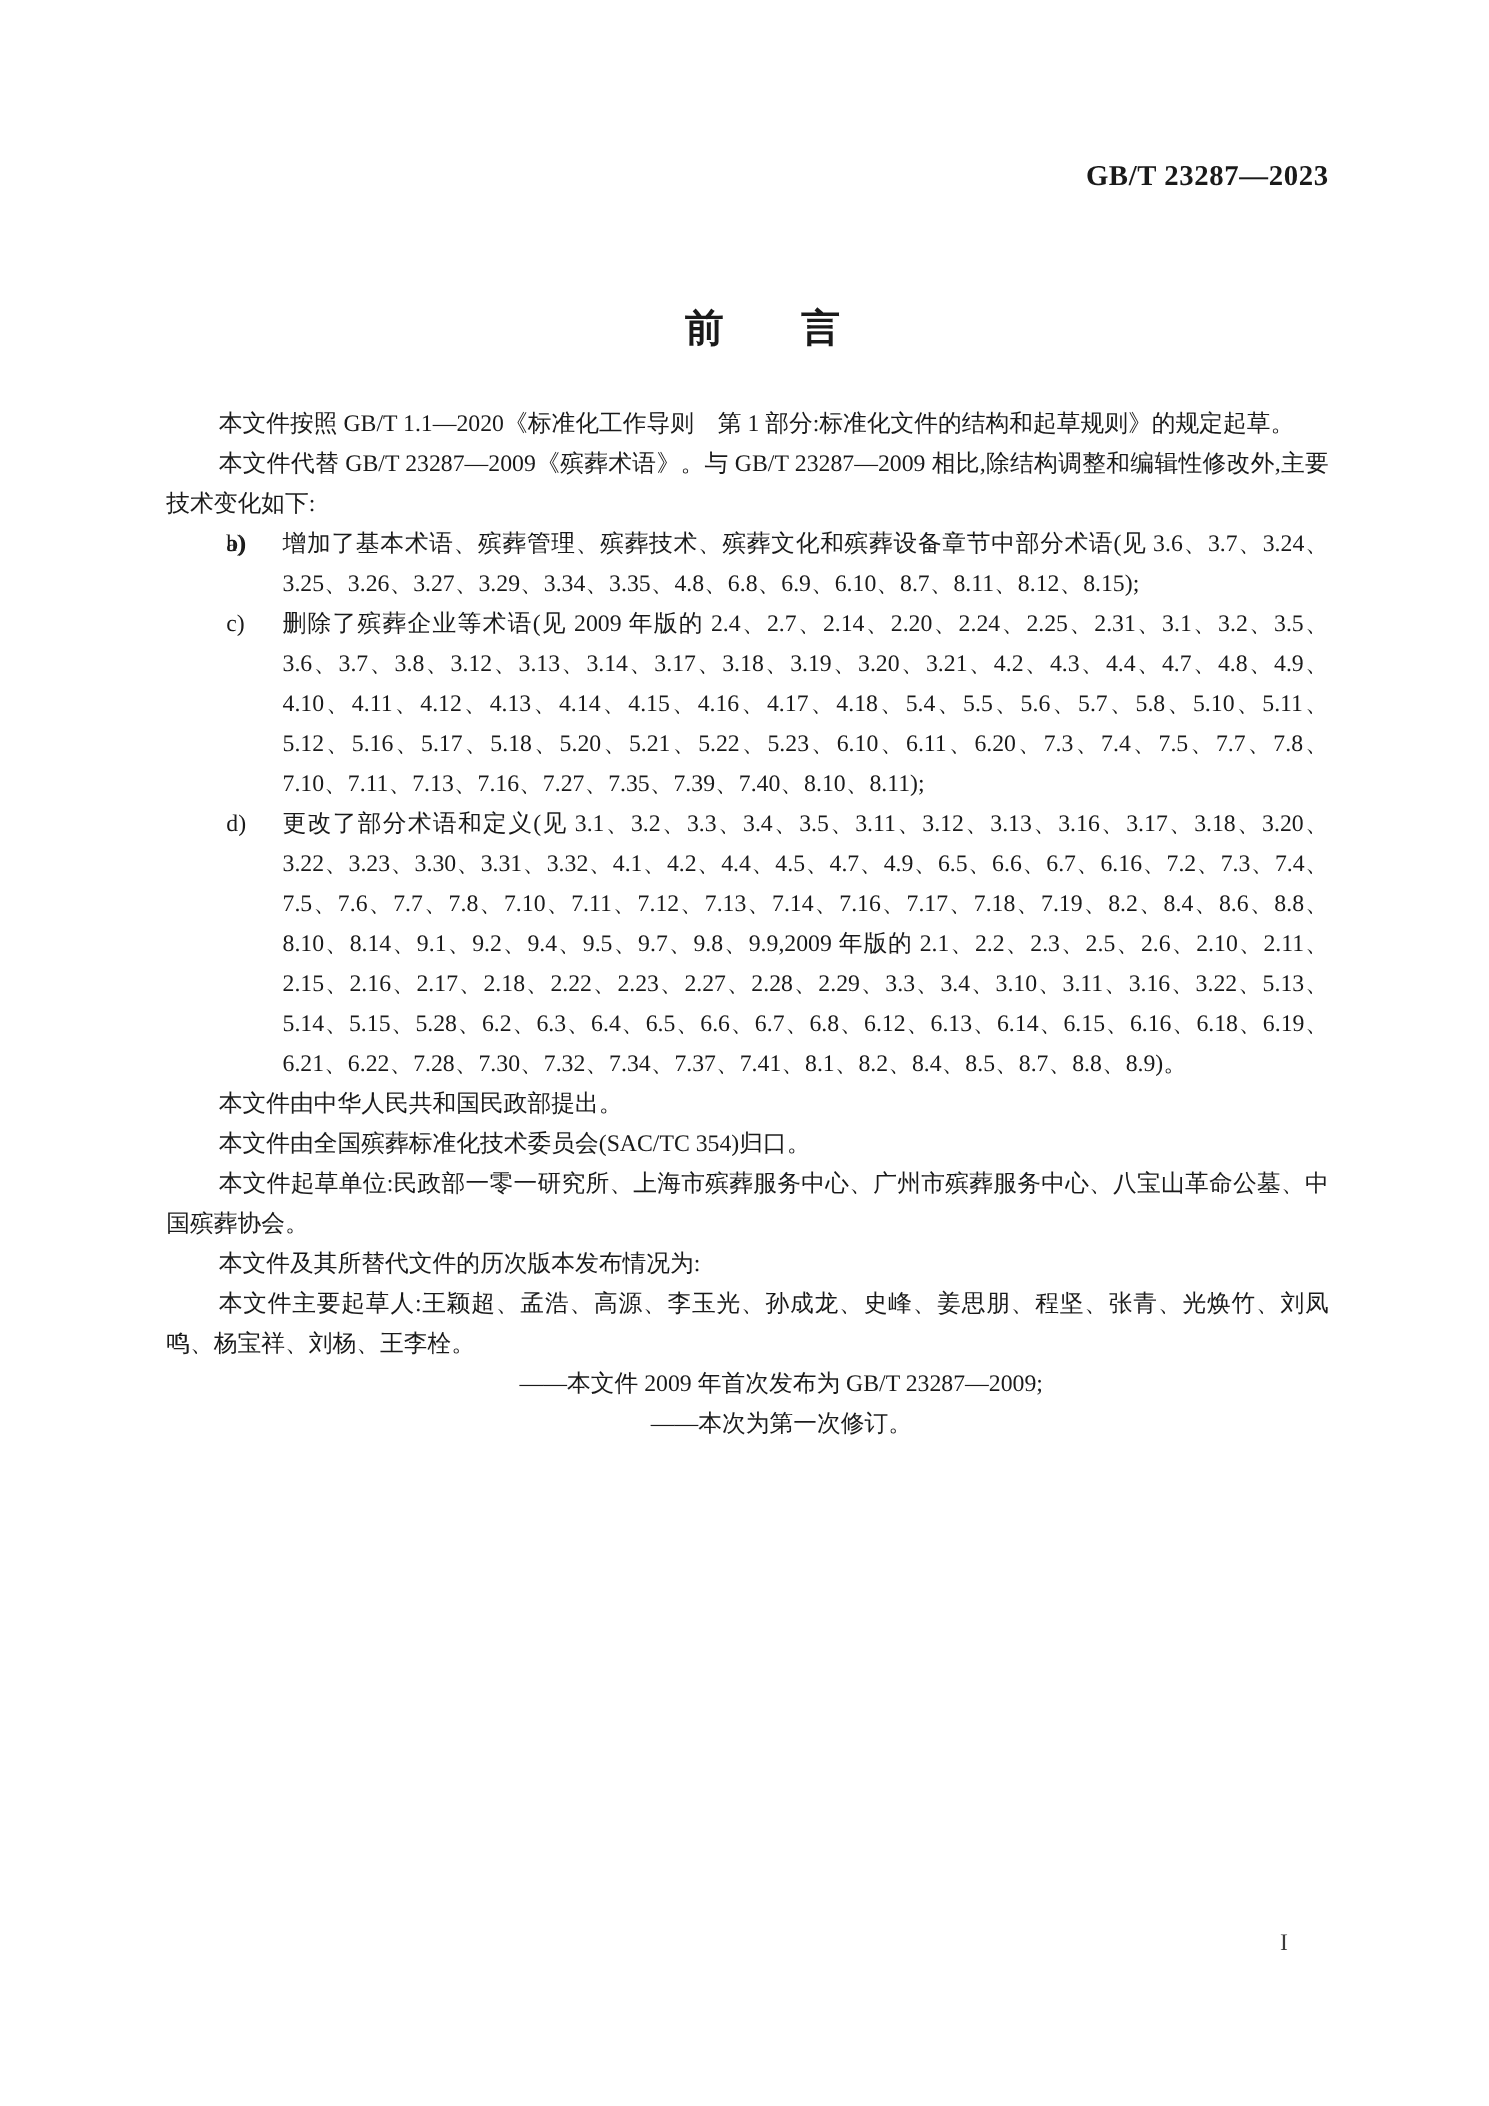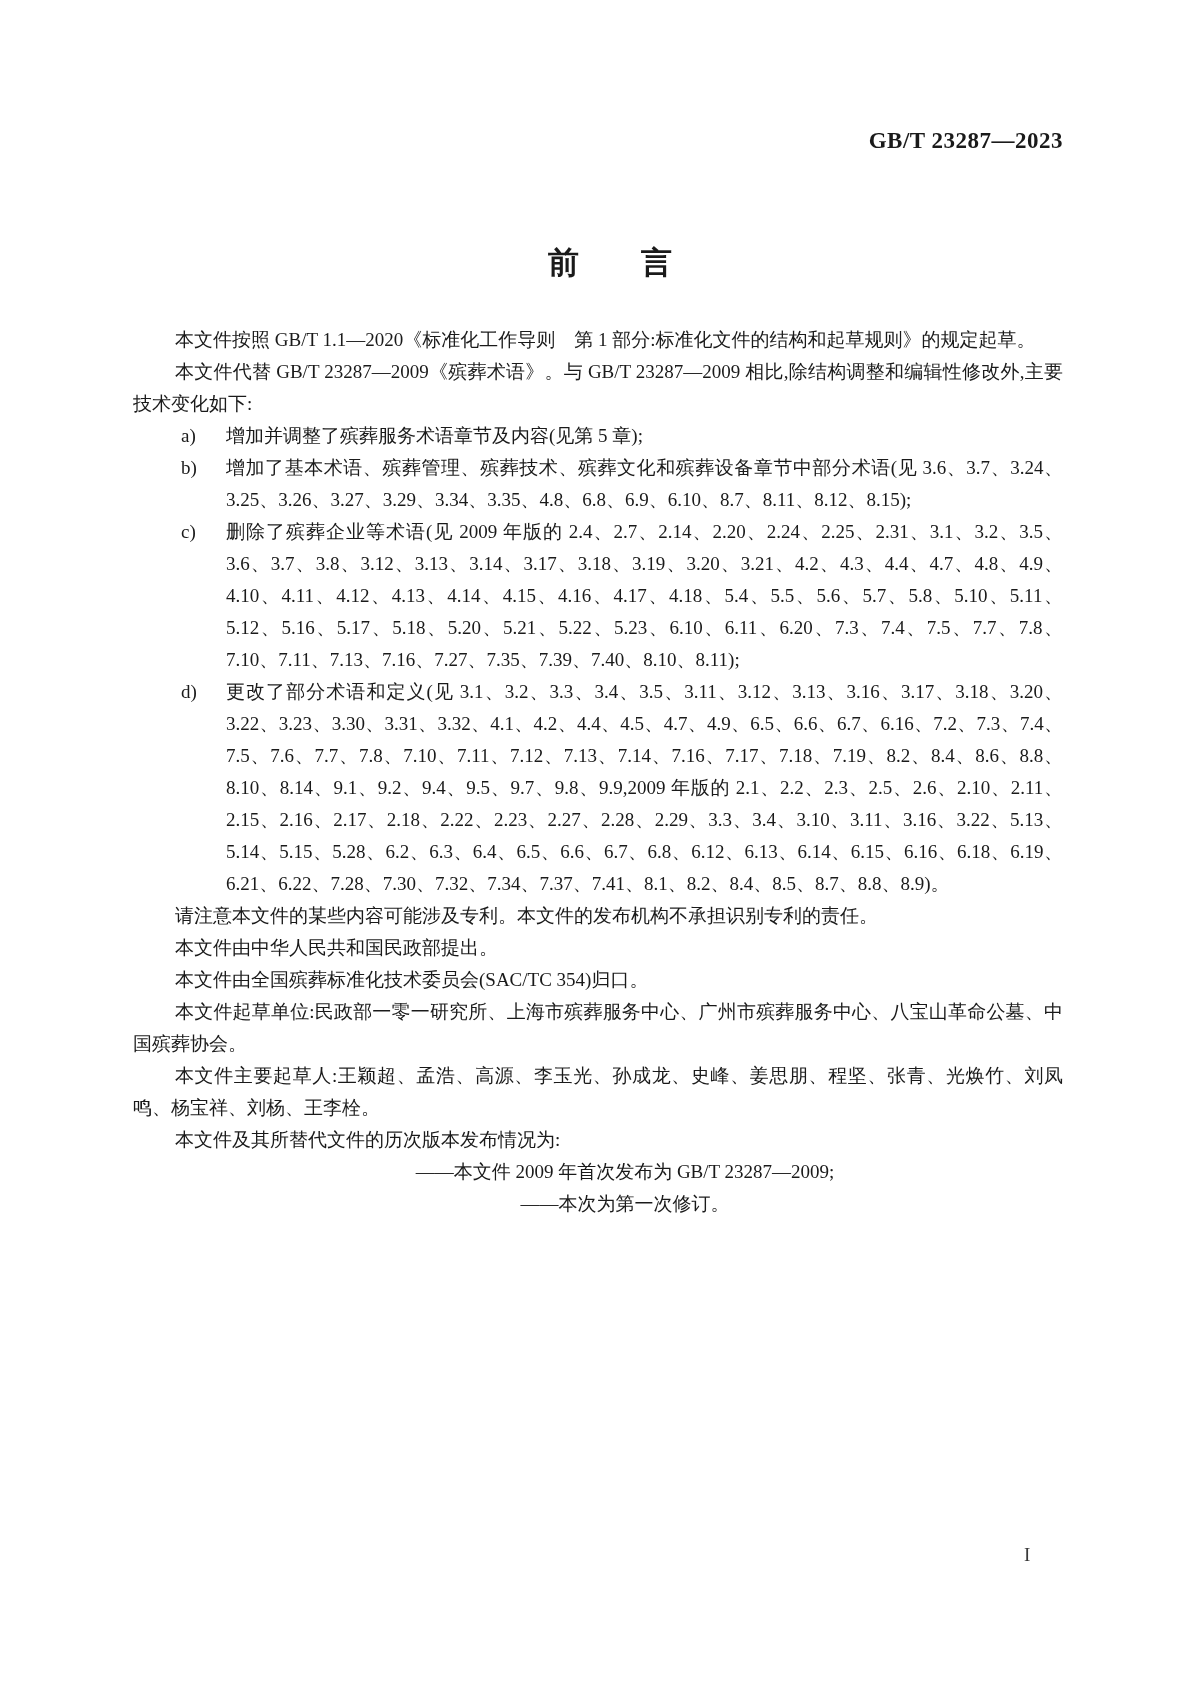--- a/index.html
+++ b/index.html
@@ -84,49 +84,47 @@
   <h1 class="doc-title">前　　言</h1>
 
   <div class="body-text">
 
     <p class="para">本文件按照 GB/T 1.1—2020《标准化工作导则　第 1 部分:标准化文件的结构和起草规则》的规定起草。</p>
 
     <p class="para">本文件代替 GB/T 23287—2009《殡葬术语》。与 GB/T 23287—2009 相比,除结构调整和编辑性修改外,主要技术变化如下:</p>
 
     <div class="change-item">
       <span class="item-label">a)</span>
-      <span class="item-text">增加并调整了殡葬服务术语章节及内容(见第 5 章);</span>
     </div>
 
     <div class="change-item">
       <span class="item-label">b)</span>
       <span class="item-text">增加了基本术语、殡葬管理、殡葬技术、殡葬文化和殡葬设备章节中部分术语(见 3.6、3.7、3.24、3.25、3.26、3.27、3.29、3.34、3.35、4.8、6.8、6.9、6.10、8.7、8.11、8.12、8.15);</span>
     </div>
 
     <div class="change-item">
       <span class="item-label">c)</span>
       <span class="item-text">删除了殡葬企业等术语(见 2009 年版的 2.4、2.7、2.14、2.20、2.24、2.25、2.31、3.1、3.2、3.5、3.6、3.7、3.8、3.12、3.13、3.14、3.17、3.18、3.19、3.20、3.21、4.2、4.3、4.4、4.7、4.8、4.9、4.10、4.11、4.12、4.13、4.14、4.15、4.16、4.17、4.18、5.4、5.5、5.6、5.7、5.8、5.10、5.11、5.12、5.16、5.17、5.18、5.20、5.21、5.22、5.23、6.10、6.11、6.20、7.3、7.4、7.5、7.7、7.8、7.10、7.11、7.13、7.16、7.27、7.35、7.39、7.40、8.10、8.11);</span>
     </div>
 
     <div class="change-item">
       <span class="item-label">d)</span>
       <span class="item-text">更改了部分术语和定义(见 3.1、3.2、3.3、3.4、3.5、3.11、3.12、3.13、3.16、3.17、3.18、3.20、3.22、3.23、3.30、3.31、3.32、4.1、4.2、4.4、4.5、4.7、4.9、6.5、6.6、6.7、6.16、7.2、7.3、7.4、7.5、7.6、7.7、7.8、7.10、7.11、7.12、7.13、7.14、7.16、7.17、7.18、7.19、8.2、8.4、8.6、8.8、8.10、8.14、9.1、9.2、9.4、9.5、9.7、9.8、9.9,2009 年版的 2.1、2.2、2.3、2.5、2.6、2.10、2.11、2.15、2.16、2.17、2.18、2.22、2.23、2.27、2.28、2.29、3.3、3.4、3.10、3.11、3.16、3.22、5.13、5.14、5.15、5.28、6.2、6.3、6.4、6.5、6.6、6.7、6.8、6.12、6.13、6.14、6.15、6.16、6.18、6.19、6.21、6.22、7.28、7.30、7.32、7.34、7.37、7.41、8.1、8.2、8.4、8.5、8.7、8.8、8.9)。</span>
     </div>
 
-    <p class="para">请注意本文件的某些内容可能涉及专利。本文件的发布机构不承担识别专利的责任。</p>
 
     <p class="para">本文件由中华人民共和国民政部提出。</p>
 
     <p class="para">本文件由全国殡葬标准化技术委员会(SAC/TC 354)归口。</p>
 
     <p class="para">本文件起草单位:民政部一零一研究所、上海市殡葬服务中心、广州市殡葬服务中心、八宝山革命公墓、中国殡葬协会。</p>
 
+    <p class="para">本文件及其所替代文件的历次版本发布情况为:</p>
+
     <p class="para">本文件主要起草人:王颖超、孟浩、高源、李玉光、孙成龙、史峰、姜思朋、程坚、张青、光焕竹、刘凤鸣、杨宝祥、刘杨、王李栓。</p>
-
-    <p class="para">本文件及其所替代文件的历次版本发布情况为:</p>
 
     <p class="para history-line">——本文件 2009 年首次发布为 GB/T 23287—2009;</p>
 
     <p class="para history-line">——本次为第一次修订。</p>
 
   </div>
 
   <div class="page-number">I</div>
 
 </div>

